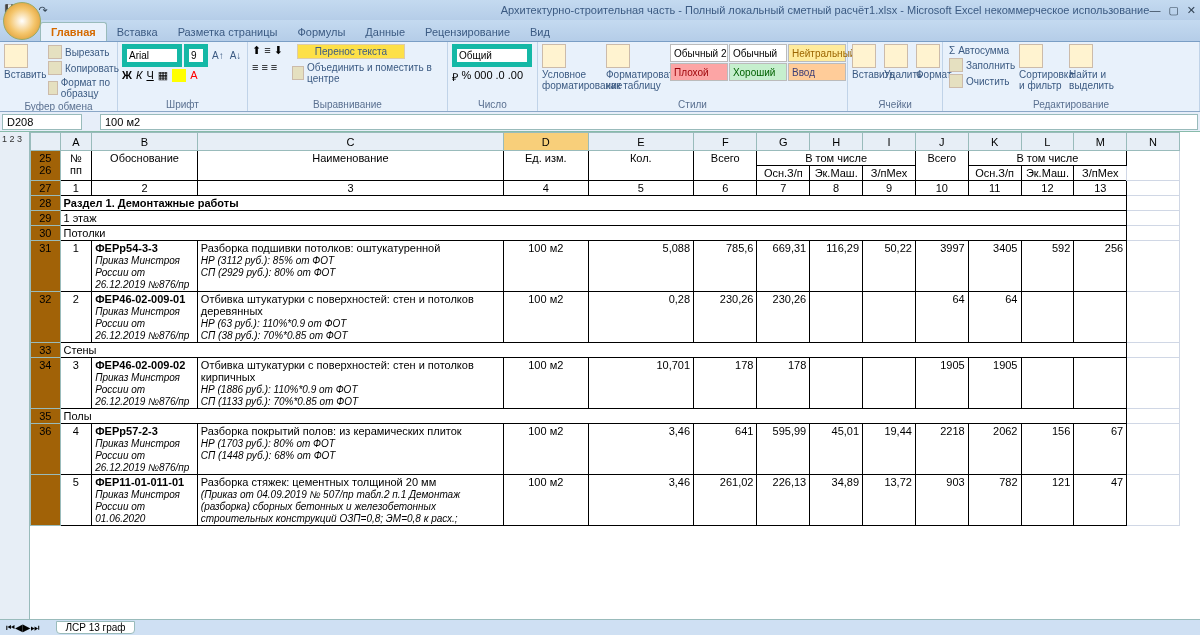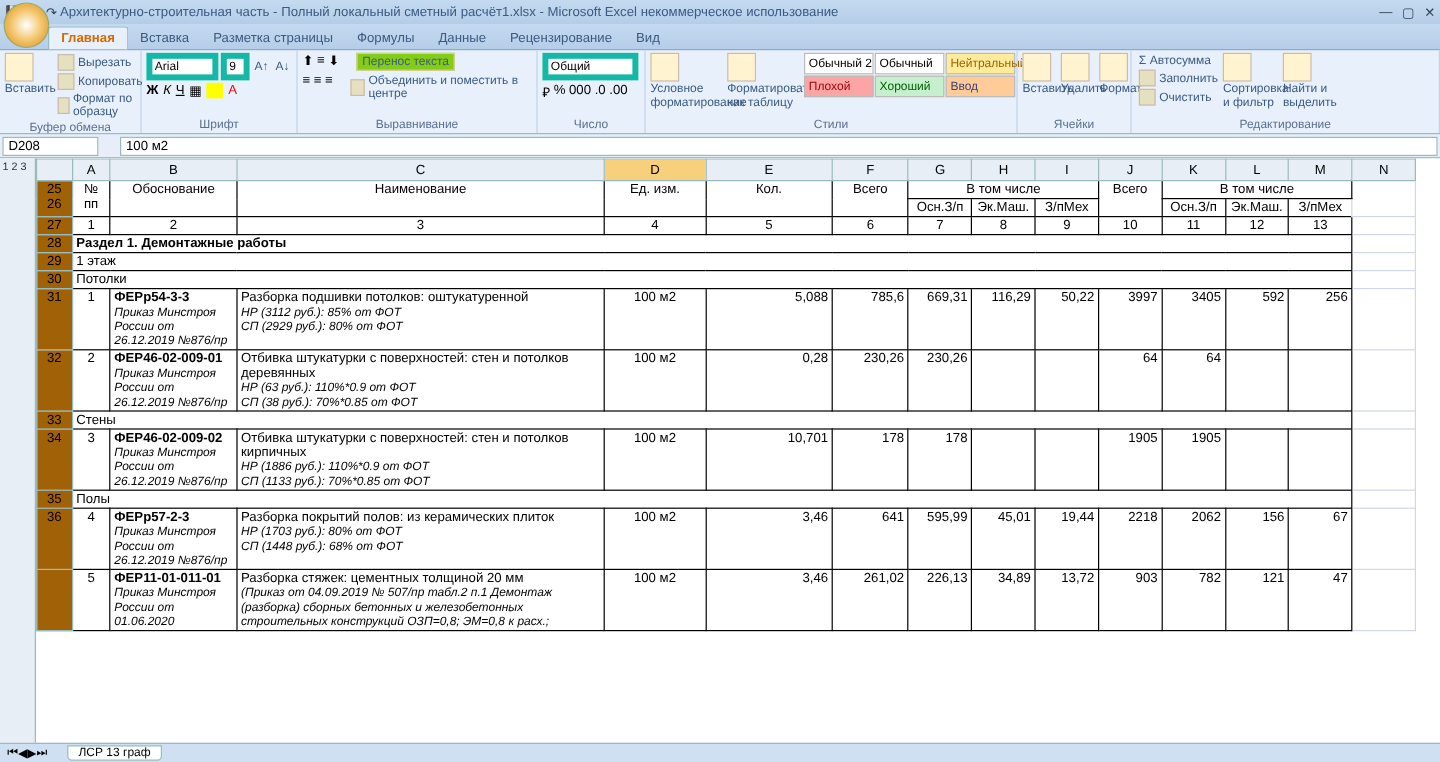--- a/index.html
+++ b/index.html
@@ -1,20 +1,20 @@
 <!DOCTYPE html>
 <html><head>
 <meta charset="utf-8">
 <style>
 * { box-sizing: border-box; margin: 0; padding: 0; }
 body { font-family: "Segoe UI", Tahoma, sans-serif; font-size: 11px; background: #d7e4f2; width: 1200px; height: 635px; overflow: hidden; position: relative; }
 .titlebar { height: 20px; background: linear-gradient(#c4daf0,#b5cde8); display: flex; align-items: center; padding: 0 4px; font-size: 11px; color: #345; }
 .titlebar .qat { display: flex; gap: 2px; }
 .titlebar .qat span { width: 14px; height: 14px; display: inline-flex; align-items: center; justify-content: center; }
-.titlebar .title { flex: 1; text-align: left; color: #3b5a82; }
+.titlebar .title { flex: 1; text-align: right; color: #3b5a82; }
 .titlebar .winbtns { display: flex; gap: 8px; }
 .tabs { height: 22px; display: flex; align-items: flex-end; padding-left: 40px; background: linear-gradient(#c4daf0,#b5cde8); border-bottom: 1px solid #7a9ec5; }
 .office-btn { position: absolute; left: 3px; top: 2px; width: 38px; height: 38px; border-radius: 50%; background: radial-gradient(#fff,#f4c56b,#d38a1e); border: 1px solid #9a6; z-index: 5; }
 .tab { padding: 3px 10px; font-size: 11px; color: #3b5a82; cursor: pointer; }
 .tab.active { background: #e8f1fb; border: 1px solid #9bb; border-bottom: none; border-radius: 3px 3px 0 0; color: #d56a00; font-weight: bold; }
 .ribbon { height: 70px; background: #e8f1fb; display: flex; border-bottom: 1px solid #8ba7c7; overflow: hidden; }
 .group { border-right: 1px solid #c0d3e8; padding: 2px 4px 0 4px; display: flex; flex-direction: column; }
 .group-body { flex: 1; display: flex; align-items: flex-start; gap: 2px; }
 .group-label { font-size: 10px; text-align: center; color: #5a6; color:#5a7090; padding: 1px 0; }
 .btn-lg { display: flex; flex-direction: column; width: 40px; font-size: 10px; color: #3b5a82; cursor: pointer; }
@@ -119,21 +119,21 @@
     </div>
     <div class="group-label">Шрифт</div>
   </div>
   <div class="group" style="width:200px">
     <div class="group-body" style="flex-direction:column;gap:2px">
       <div style="display:flex;gap:3px">
           <span>⬆</span>
           <span>≡</span>
           <span>⬇</span>
           <span style="width:8px"></span>
-          <div class="mini" style="background:#84cc16;border:1px solid #dca;padding:1px 4px">
+          <div class="mini" style="background:#fde047;border:1px solid #dca;padding:1px 17px">
             <span>Перенос текста</span>
           </div>
         </div>
       <div style="display:flex;gap:3px">
           <span>≡</span>
           <span>≡</span>
           <span>≡</span>
           <span style="width:8px"></span>
           <div class="mini">
             <span class="ico-s"></span>

